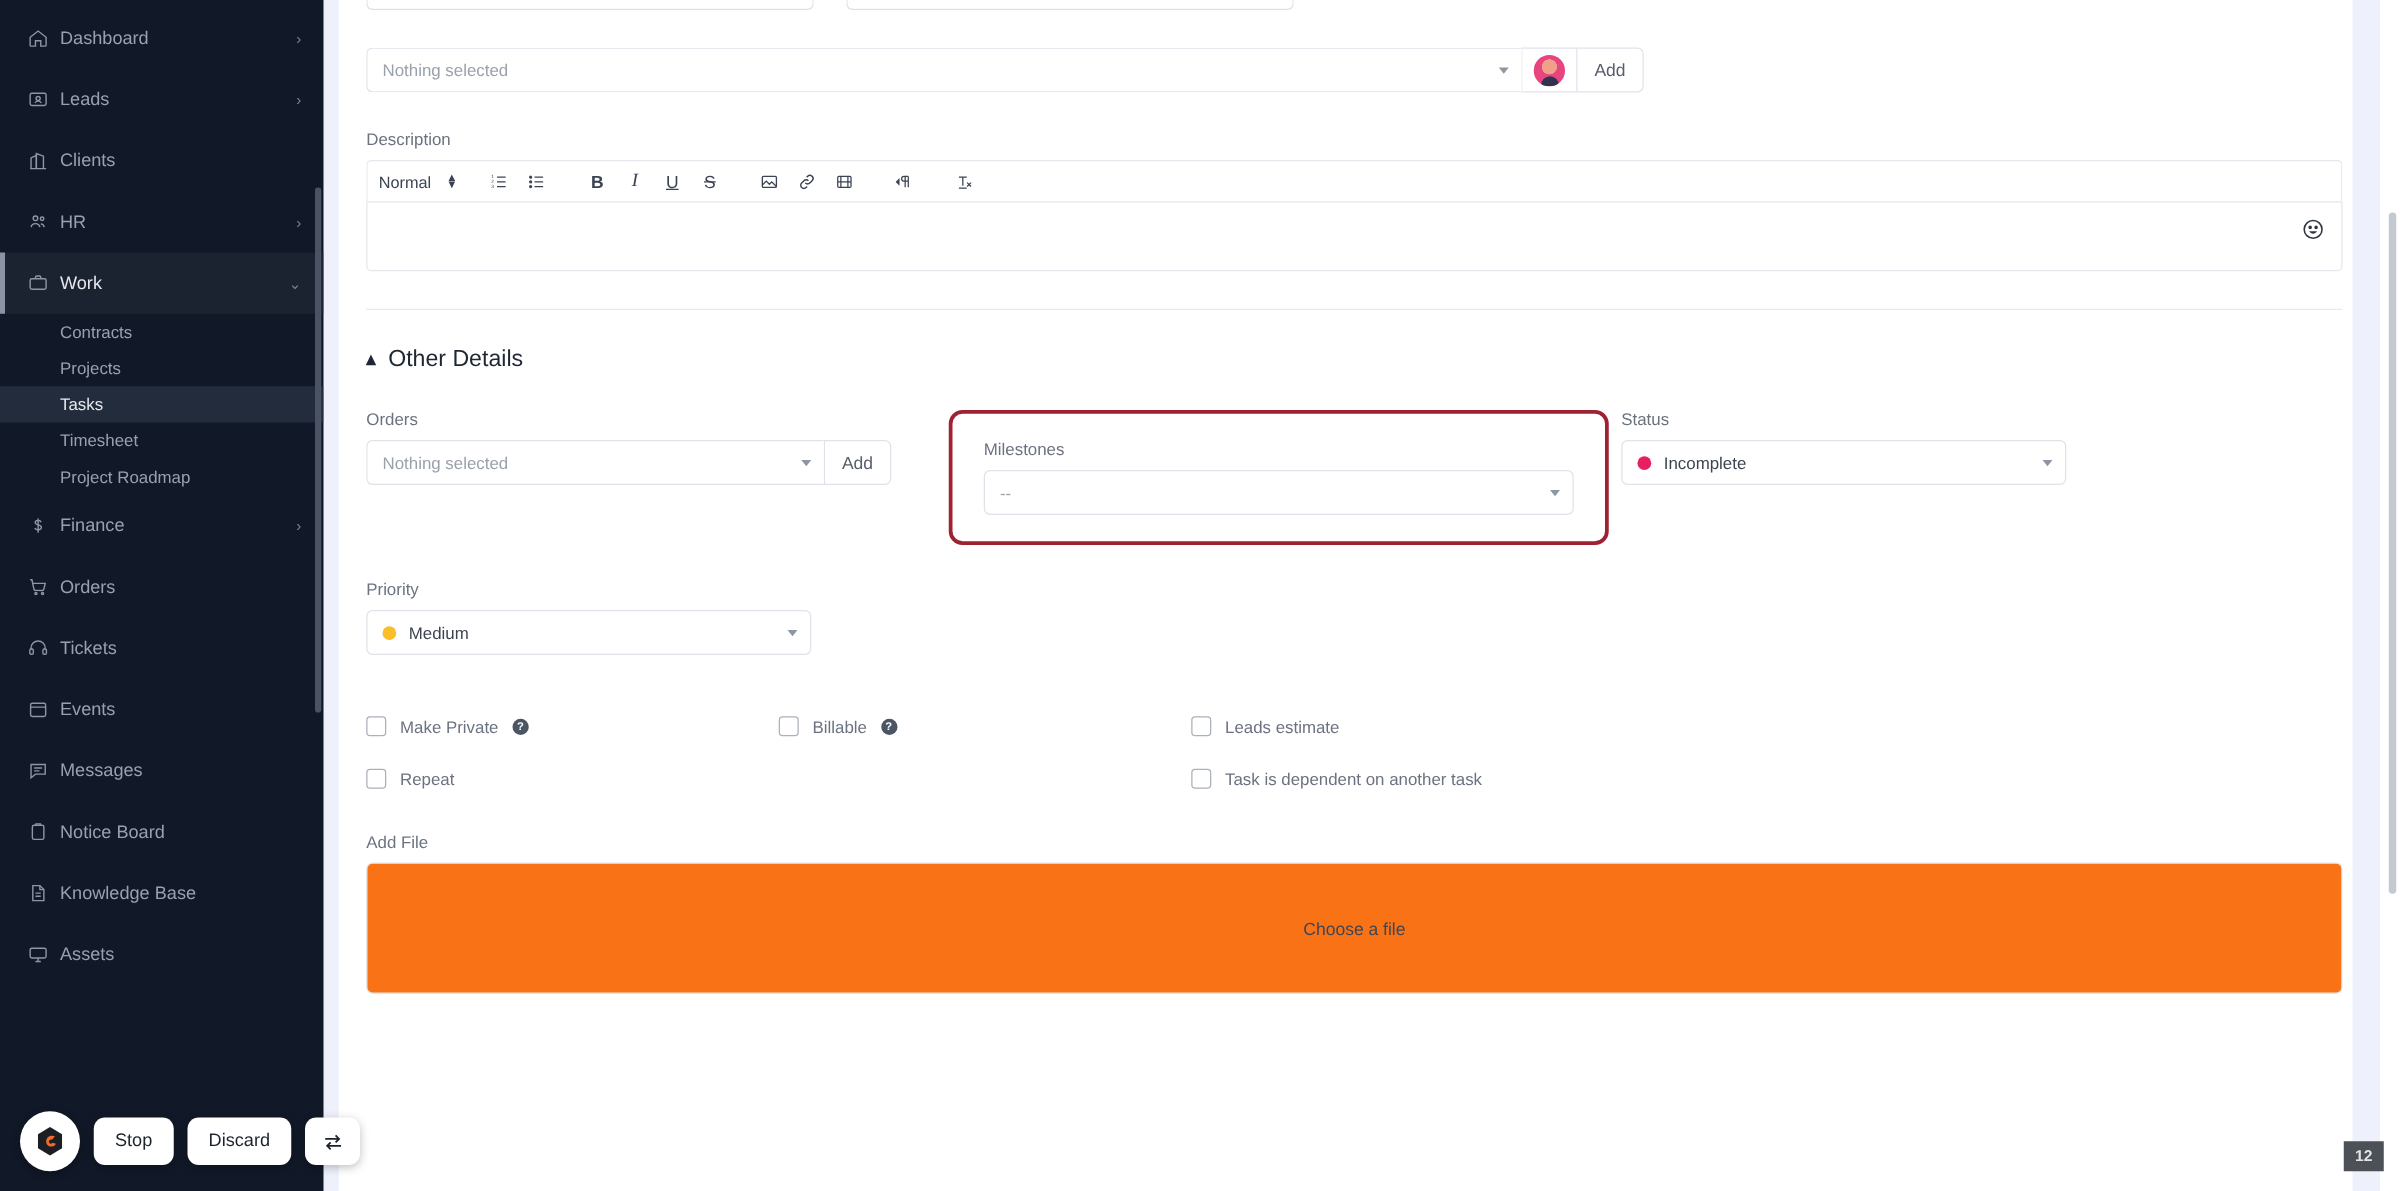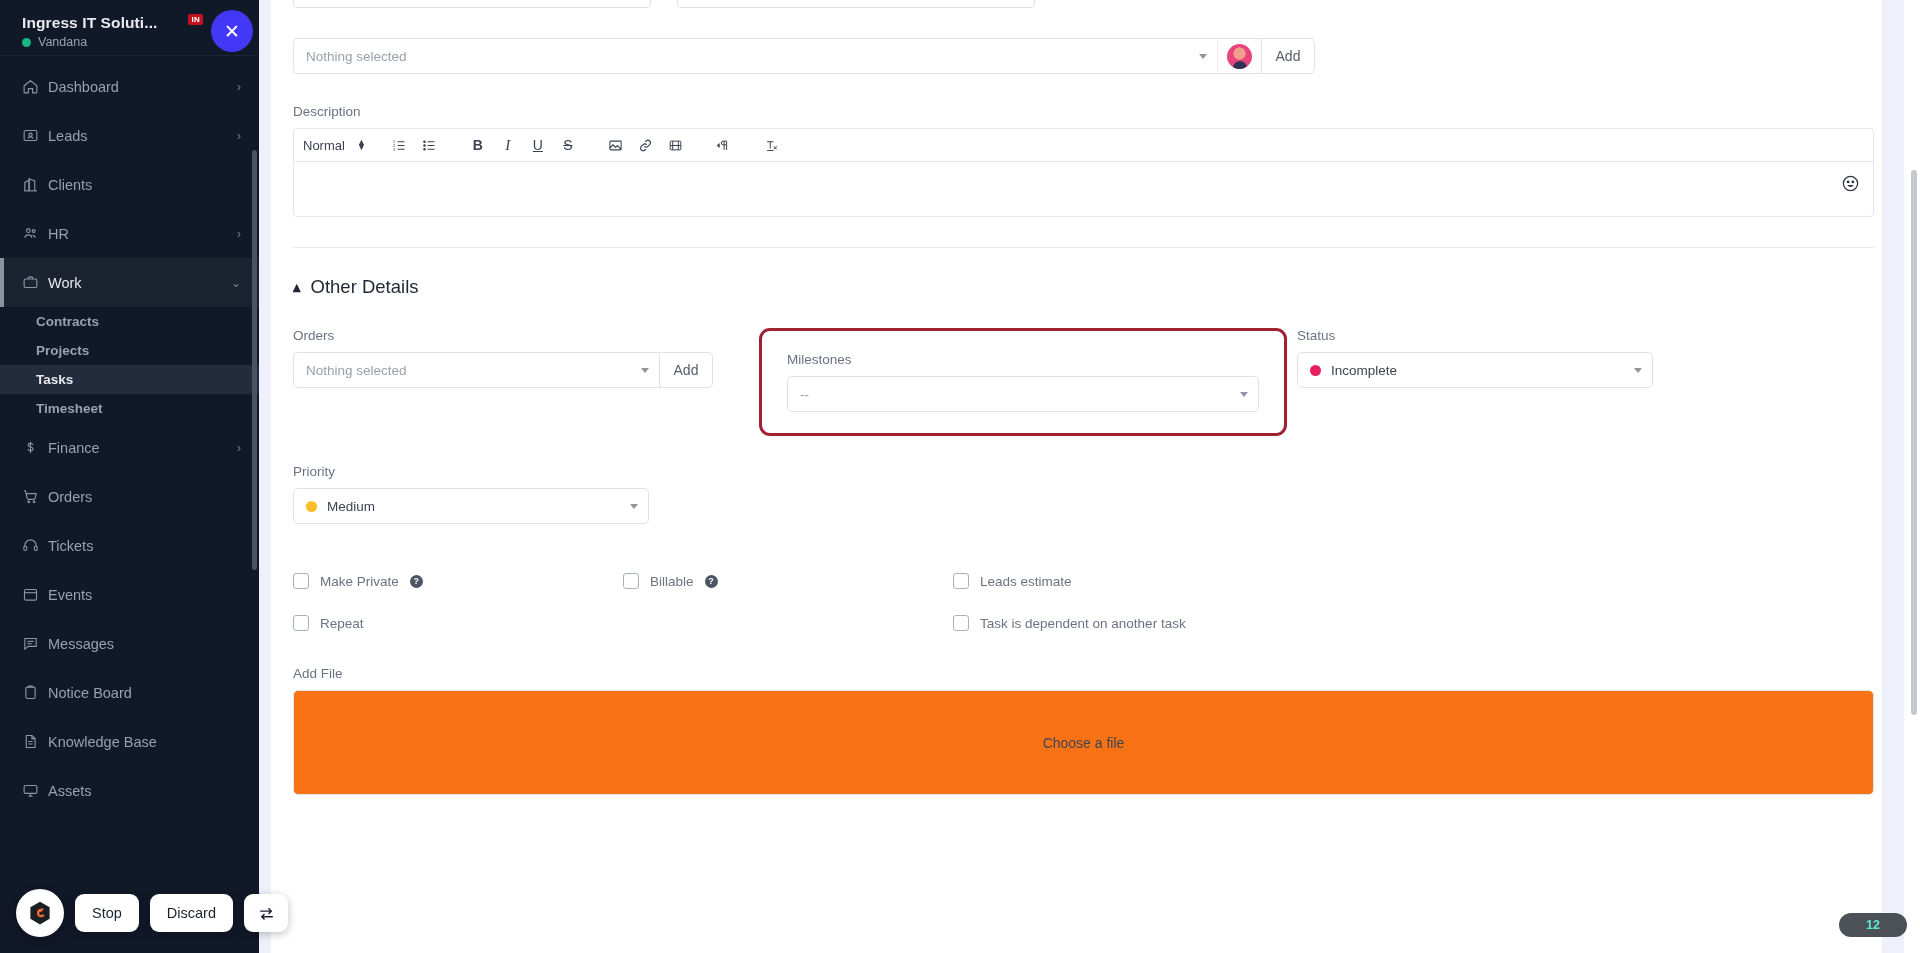--- a/index.html
+++ b/index.html
@@ -55,21 +55,21 @@
   .nav-item .ic { width: 26px; flex: 0 0 26px; display:flex; align-items:center; color:#8d96a5; }
   .nav-item .lbl { flex: 1; }
   .nav-item .chev { color: #7b8494; font-size: 12px; }
   .nav-item.active { background: #1b2331; color: #e6e8ec; }
   .nav-item.active::before {
     content:""; position:absolute; left:0; top:0; bottom:0; width:4px; background:#8a93a3;
   }
   .nav-item.active .lbl { color: #e6e8ec; }
   .sub-item {
     height: 29px; display: flex; align-items: center;
-    padding-left: 36px; font-size: 13.5px; color: #98a1ae; cursor: pointer; font-weight: bold;
+    padding-left: 48px; font-size: 13.5px; color: #98a1ae; cursor: pointer;
   }
   .sub-item.selected { background: #222c3c; color: #e6e8ec; }
   .sb-scrollbar {
     position: absolute; right: 2px; top: 150px;
     width: 5px; height: 420px; border-radius: 3px; background: #4a5263;
   }
   svg.i { width: 17px; height: 17px; stroke: currentColor; fill: none; stroke-width: 1.6; }
 
   
   .main {
@@ -211,39 +211,30 @@
   .cu-btn {
     height: 38px; padding: 0 17px; border-radius: 9px; background: #fff;
     box-shadow: 0 2px 8px rgba(0,0,0,.25); border: none;
     font-size: 14.5px; color: #1d232e; cursor: pointer;
     display: flex; align-items: center; justify-content: center;
     font-family: "Liberation Sans", sans-serif;
   }
   .cu-icon-btn { width: 44px; padding: 0; }
   .badge-12 {
     position: absolute; right: 13px; bottom: 16px;
-    background: #4b5157; color: #5eead4; font-size: 12.5px; font-weight: bold;
-    border-radius: 12px; padding: 5px 27px; z-index: 40;
+    background: #4b5157; color: #e5e5e5; font-size: 12.5px; font-weight: bold;
+    border-radius: 0; padding: 5px 9px; z-index: 40;
   }
 </style>
 </head>
 <body>
 
 <div class="app">
 
   <aside class="sidebar">
-    <div class="sb-header">
-      <div class="sb-org">Ingress IT Soluti...</div>
-      <div class="sb-user">
-        <span class="sb-dot"></span>
-        <span class="sb-username">Vandana</span>
-      </div>
-      <span class="sb-flag">IN</span>
-      <button class="sb-close">✕</button>
-    </div>
 
     <nav class="sb-nav">
       <div class="nav-item">
         <span class="ic">
             <svg class="i" viewBox="0 0 24 24">
               <path d="M3 11l9-7 9 7v9a1 1 0 01-1 1h-5v-6H9v6H4a1 1 0 01-1-1z"></path>
             </svg>
           </span>
         <span class="lbl">Dashboard</span>
         <span class="chev">›</span>
@@ -296,20 +287,23 @@
         <span>Contracts</span>
       </div>
       <div class="sub-item">
         <span>Projects</span>
       </div>
       <div class="sub-item selected">
         <span>Tasks</span>
       </div>
       <div class="sub-item">
         <span>Timesheet</span>
+      </div>
+      <div class="sub-item">
+        <span>Project Roadmap</span>
       </div>
 
       <div class="nav-item">
         <span class="ic">
             <svg class="i" viewBox="0 0 24 24">
               <path d="M12 4v16"></path>
               <path d="M15.5 8c-.6-1.2-1.9-1.8-3.5-1.8-2 0-3.3 1-3.3 2.4 0 3.4 7 1.8 7 5.3 0 1.6-1.5 2.7-3.7 2.7-1.8 0-3.2-.7-3.8-2"></path>
             </svg>
           </span>
         <span class="lbl">Finance</span>

